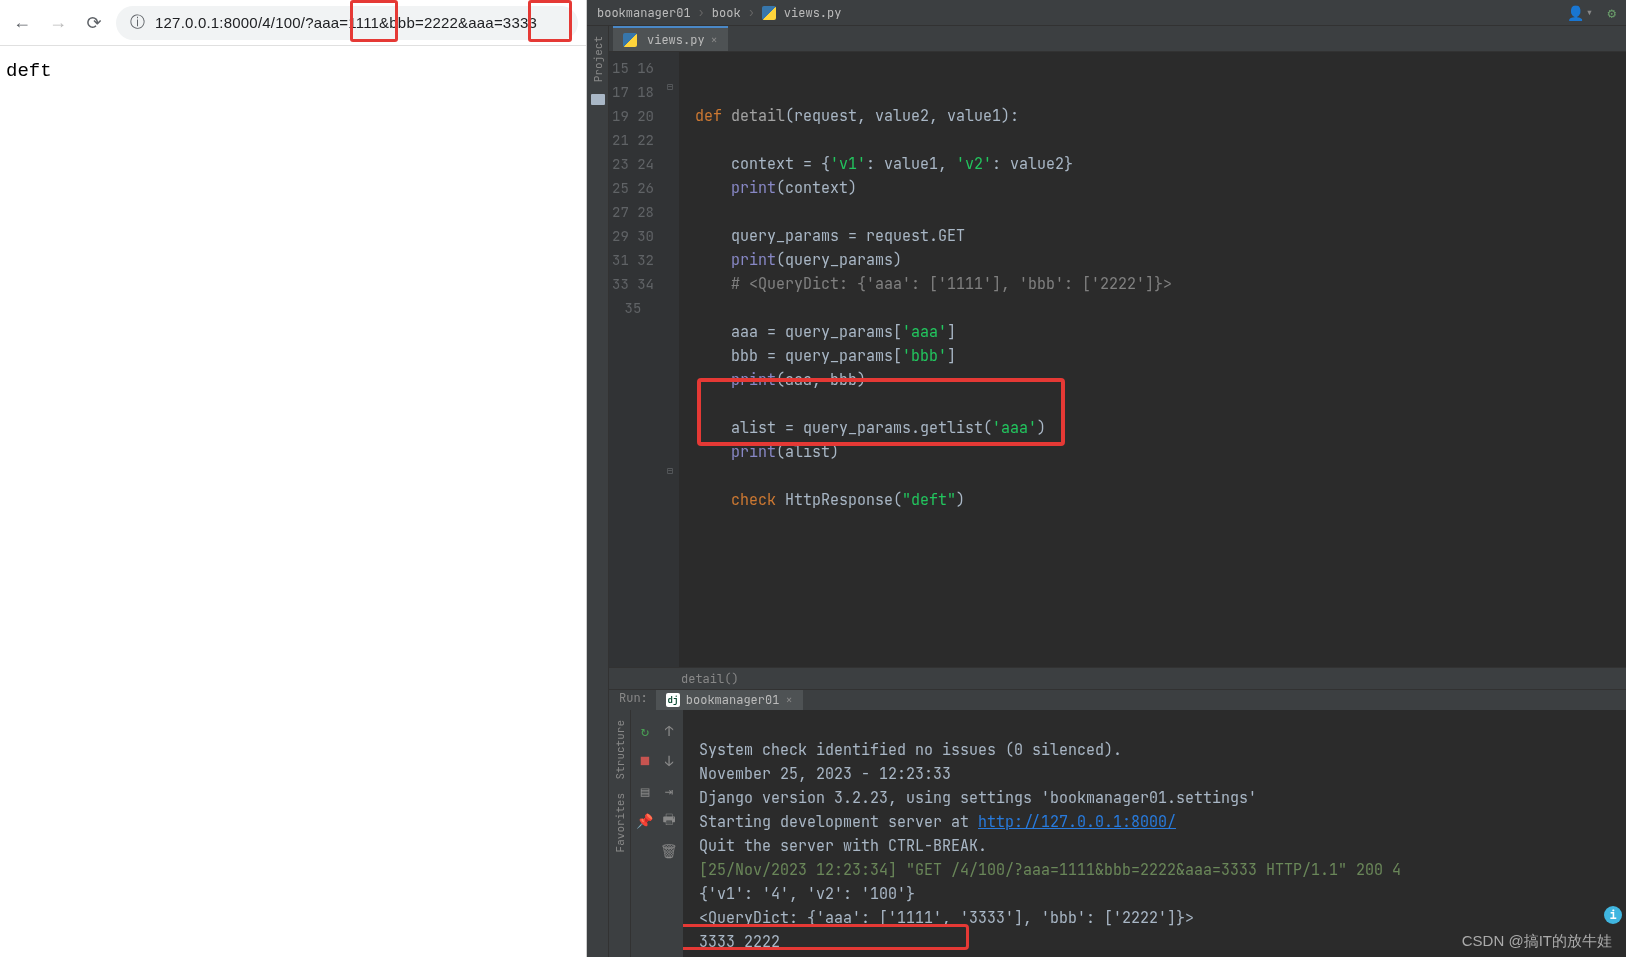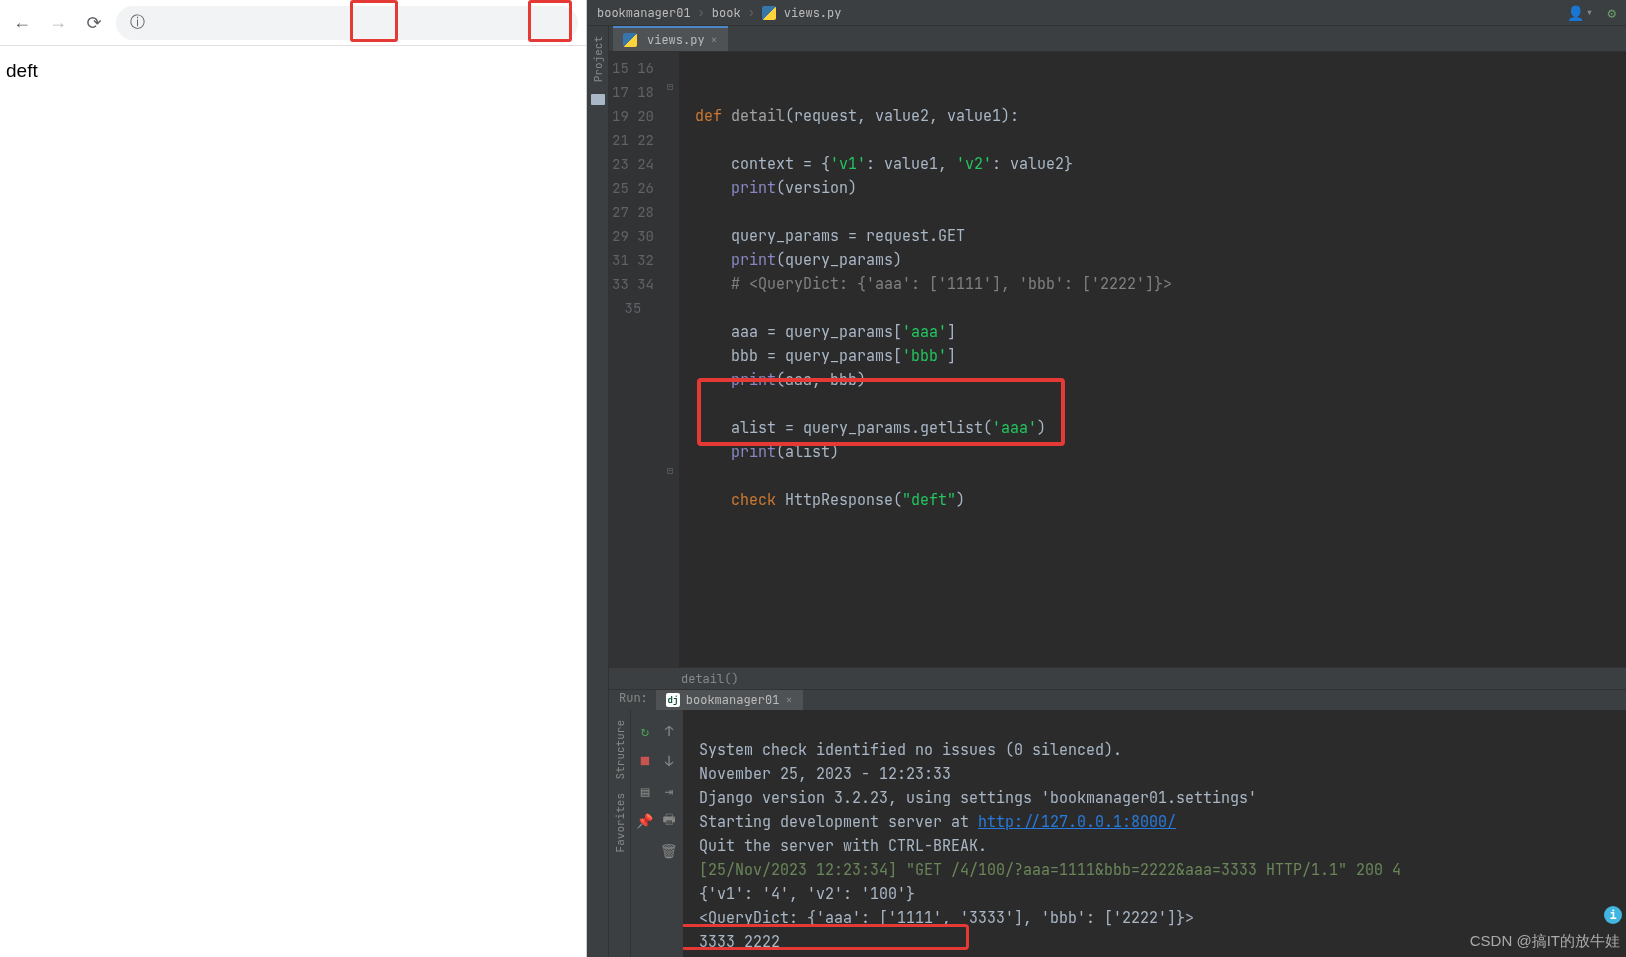--- a/index.html
+++ b/index.html
@@ -4,21 +4,21 @@
 <style>
 * { margin: 0; padding: 0; box-sizing: border-box; }
 body { font-family: -apple-system, "Segoe UI", sans-serif; overflow: hidden; width: 1626px; height: 957px; background: #fff; display: flex; }
 .browser { width: 587px; height: 957px; background: #fff; display: flex; flex-direction: column; border-right: 1px solid #ccc; }
 .browser-bar { height: 46px; display: flex; align-items: center; padding: 0 8px; gap: 8px; border-bottom: 1px solid #e0e0e0; }
 .nav-btn { width: 28px; height: 28px; display: flex; align-items: center; justify-content: center; color: #5f6368; border-radius: 50%; cursor: pointer; font-size: 18px; }
 .nav-btn.disabled { color: #bbb; }
 .url-bar { flex: 1; height: 34px; background: #f1f3f4; border-radius: 17px; display: flex; align-items: center; padding: 0 14px; font-size: 15px; color: #5f6368; gap: 10px; position: relative; }
 .url-text { color: #202124; letter-spacing: 0.2px; }
 .red-box { position: absolute; border: 3px solid #e53935; border-radius: 3px; pointer-events: none; }
-.browser-content { padding: 14px 6px; font-size: 19px; color: #000; }
+.browser-content { padding: 14px 6px; font-size: 19px; color: #000; font-family: Liberation Mono, monospace; }
 .ide { flex: 1; background: #2b2b2b; display: flex; flex-direction: column; color: #a9b7c6; font-family: "JetBrains Mono","Consolas",monospace; }
 .ide-top { height: 26px; background: #3c3f41; display: flex; align-items: center; padding: 0 10px; font-size: 12px; color: #bbb; gap: 4px; border-bottom: 1px solid #323232; }
 .breadcrumb-sep { color: #666; margin: 0 3px; }
 .py-icon { display: inline-block; width: 14px; height: 14px; background: linear-gradient(135deg,#3776ab 50%,#ffd43b 50%); border-radius: 2px; margin-right: 4px; vertical-align: -2px; }
 .ide-top-icons { margin-left: auto; display: flex; gap: 14px; color: #888; font-size: 14px; }
 .ide-main { flex: 1; display: flex; min-height: 0; }
 .left-tool { width: 22px; background: #3c3f41; border-right: 1px solid #323232; display: flex; flex-direction: column; align-items: center; padding-top: 6px; gap: 8px; }
 .left-tool-label { writing-mode: vertical-rl; transform: rotate(180deg); font-size: 11px; color: #888; padding: 4px 0; cursor: pointer; }
 .folder-icon { width: 14px; height: 11px; background: #a9b7c6; border-radius: 1px; }
 .editor-col { flex: 1; display: flex; flex-direction: column; min-width: 0; }
@@ -44,33 +44,34 @@
 .run-body { flex: 1; display: flex; }
 .run-tools { width: 52px; background: #3c3f41; display: flex; flex-direction: column; padding: 6px 0; }
 .run-tool-row { display: flex; justify-content: space-around; padding: 4px 2px; }
 .run-tool { width: 22px; height: 22px; display: flex; align-items: center; justify-content: center; color: #888; font-size: 14px; cursor: pointer; }
 .run-tool.green { color: #499c54; }
 .run-tool.red { color: #c75450; }
 .run-output { flex: 1; padding: 4px 16px; font-size: 15px; line-height: 24px; white-space: pre; font-family: "JetBrains Mono","Consolas",monospace; color: #a9b7c6; position: relative; overflow: hidden; }
 .log-green { color: #6a8759; }
 .log-link { color: #287bde; text-decoration: underline; }
 .bottom-left-tool { width: 22px; background: #3c3f41; border-right: 1px solid #323232; display: flex; flex-direction: column; align-items: center; gap: 6px; padding-top: 6px; }
-.watermark { position: absolute; bottom: 6px; right: 6px; color: #aaa; font-size: 15px; font-family: sans-serif; z-index: 50; }
+.watermark { position: absolute; bottom: 6px; right: 14px; color: #aaa; font-size: 15px; font-family: sans-serif; z-index: 50; }
 .info-badge { position: absolute; right: 4px; width: 18px; height: 18px; background: #40b6e0; border-radius: 50%; color: #fff; font-size: 12px; display: flex; align-items: center; justify-content: center; font-weight: bold; }
 </style>
 </head>
 <body>
 
 <div class="browser">
   <div class="browser-bar">
     <div class="nav-btn">←</div>
     <div class="nav-btn disabled">→</div>
     <div class="nav-btn">⟳</div>
     <div class="url-bar">
       <span>ⓘ</span>
+      <span class="url-text">127.0.0.1:8000/4/100/?aaa=1111&amp;bbb=2222&amp;aaa=3333</span>
       <div class="red-box" style="left:234px;top:-6px;width:48px;height:42px"></div>
       <div class="red-box" style="left:412px;top:-6px;width:44px;height:42px"></div>
     </div>
   </div>
   <div class="browser-content">
     <span>deft</span>
   </div>
 </div>
 
 <div class="ide">
@@ -127,21 +128,21 @@
 </div>
         <div class="fold-col">
           <span class="fold-mark" style="top:28px">⊟</span>
           <span class="fold-mark" style="top:412px">⊟</span>
         </div>
         <div class="code">
 <span> </span>
 <span class="kw">def </span><span class="fn">detail</span><span>(request, value2, value1):</span>
 <span> </span>
 <span>    context = {</span><span class="str">'v1'</span><span>: value1, </span><span class="str">'v2'</span><span>: value2}</span>
-<span>    </span><span class="builtin">print</span><span>(version)</span>
+<span>    </span><span class="builtin">print</span><span>(context)</span>
 <span> </span>
 <span>    query_params = request.GET</span>
 <span>    </span><span class="builtin">print</span><span>(query_params)</span>
 <span class="cm">    # &lt;QueryDict: {'aaa': ['1111'], 'bbb': ['2222']}&gt;</span>
 <span> </span>
 <span>    aaa = query_params[</span><span class="str">'aaa'</span><span>]</span>
 <span>    bbb = query_params[</span><span class="str">'bbb'</span><span>]</span>
 <span>    </span><span class="builtin">print</span><span>(aaa, bbb)</span>
 <span> </span>
 <span>    alist = query_params.getlist(</span><span class="str">'aaa'</span><span>)</span>

